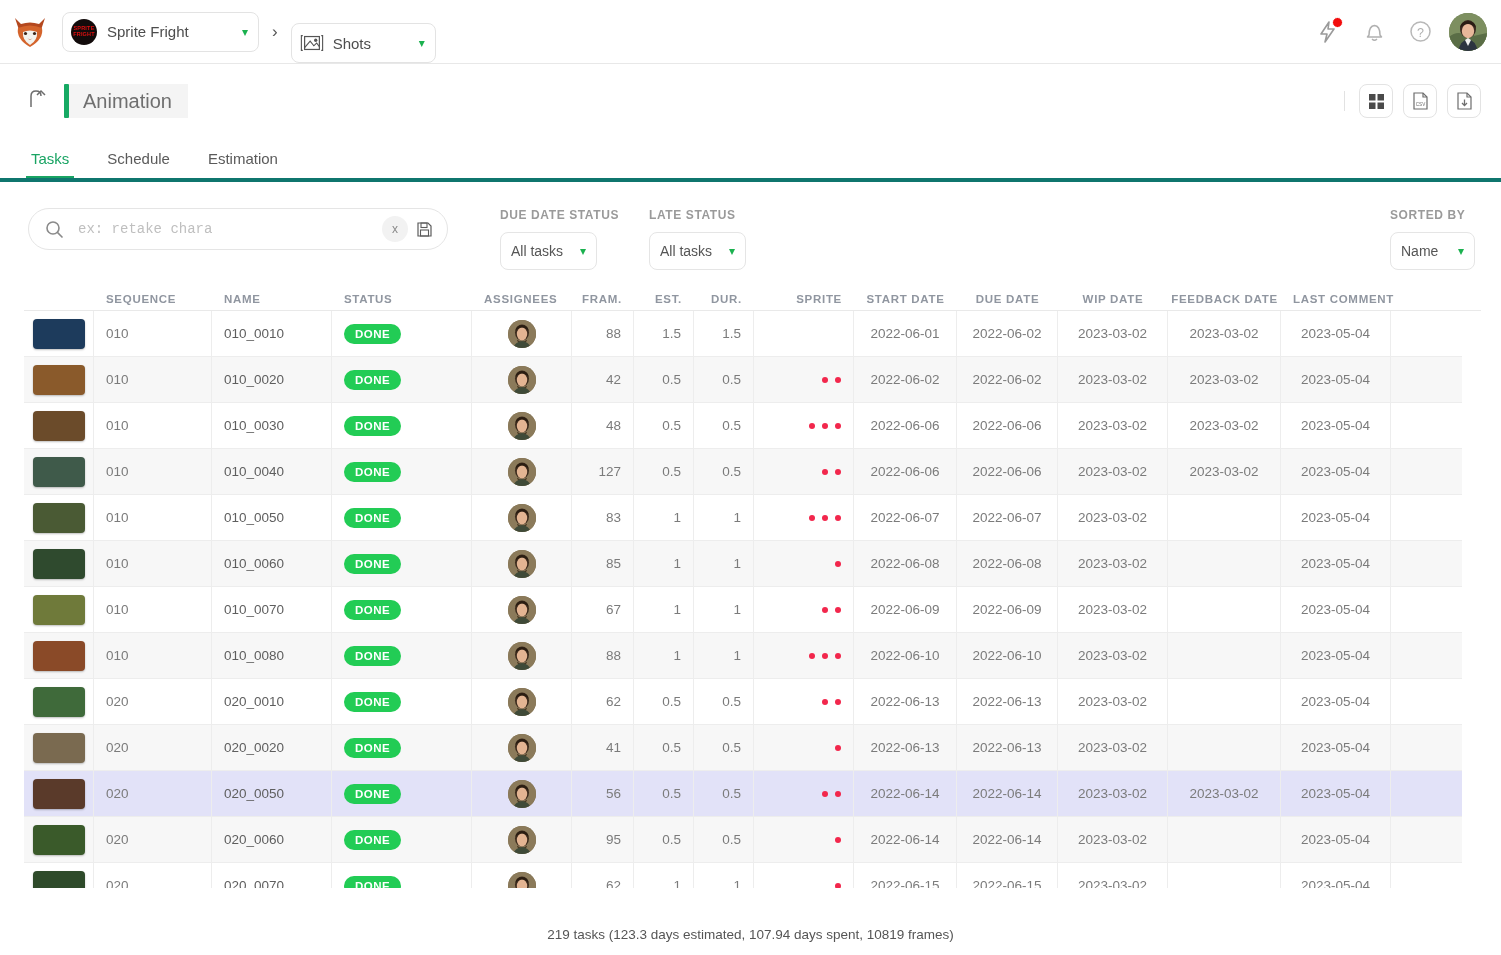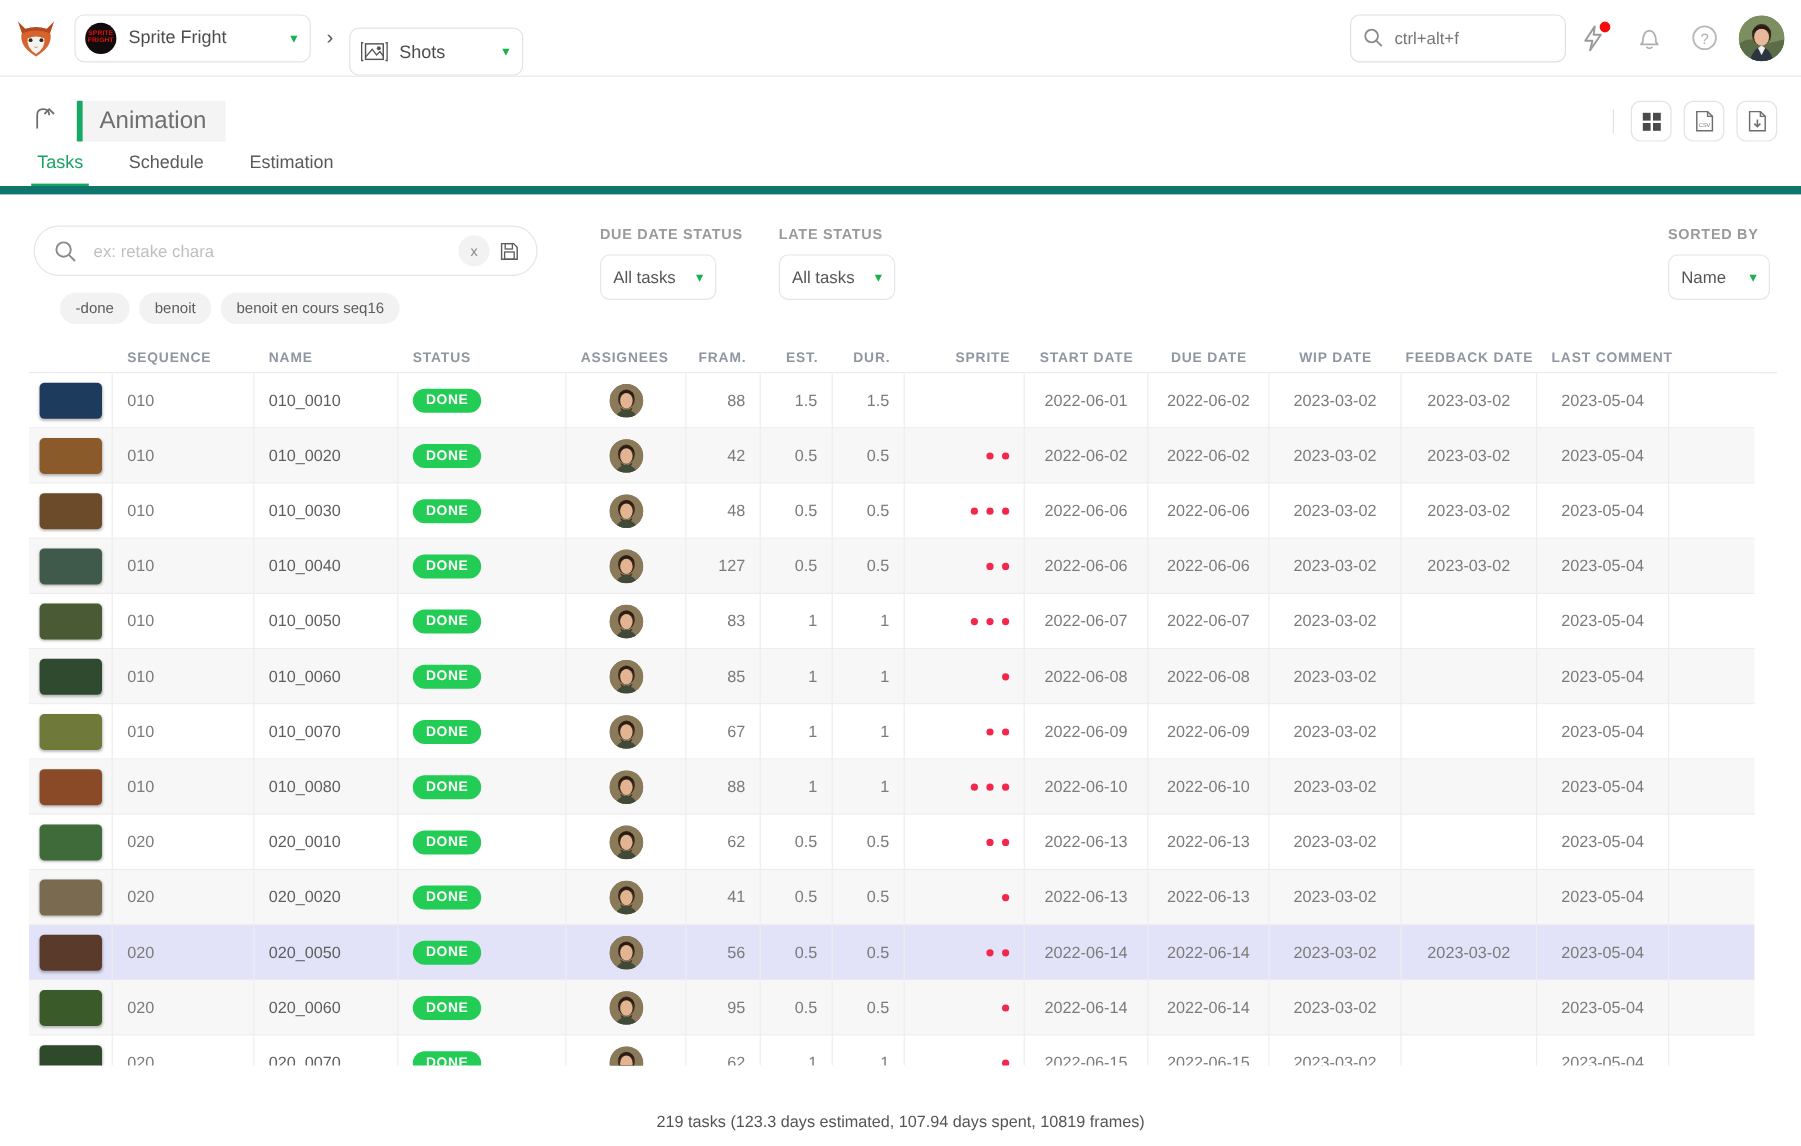--- a/index.html
+++ b/index.html
@@ -109,22 +109,22 @@
   .sq-btn {
     width: 34px; height: 34px; border: 1px solid #e3e3e3;
     border-radius: 8px; background: #fff; cursor: pointer;
     display: flex; align-items: center; justify-content: center;
   }
 
   
   .tabs {
     display: flex; align-items: flex-end;
     padding: 0 20px 0 26px;
-    border-bottom: 7px solid #0f766e;
-    margin-top: 1px;
+    border-bottom: 4px solid #0f766e;
+    margin-top: 24px;
   }
   .tab {
     font-size: 15px; color: #5a5a5a; padding: 6px 5px 9px 5px;
     margin-right: 28px; cursor: pointer; border-bottom: 2px solid transparent;
   }
   .tab.active { color: #19a463; border-bottom-color: #19a463; }
 
   
   .filter-row {
     display: flex; align-items: flex-start;
@@ -133,21 +133,21 @@
   .search-col { width: 420px; }
   .query-box {
     display: flex; align-items: center;
     height: 42px; border: 1px solid #e5e5e5; border-radius: 24px;
     padding: 0 6px 0 16px; background: #fff;
   }
   .query-box .mag { flex: none; margin-right: 12px; }
   .query-box input {
     flex: 1; border: none; outline: none; background: transparent;
     font-size: 14px; color: #8b5cf6;
-    font-family: Liberation Sans, sans-serif;
+    font-family: Liberation Mono, monospace;
   }
   .query-box input::placeholder { color: #bfbfbf; }
   .clear-x {
     width: 26px; height: 26px; border-radius: 50%; background: #f2f2f2;
     display: flex; align-items: center; justify-content: center;
     font-size: 12px; color: #8a8a8a; cursor: pointer; margin-right: 8px;
   }
   .save-icon { margin-right: 8px; cursor: pointer; display: flex; }
   .chips { display: flex; gap: 8px; margin-top: 14px; padding-left: 22px; }
   .chip {
@@ -292,27 +292,20 @@
       <path d="M5 15 L11 8 L15 13 L18 10 L21 14" fill="none" stroke="#555" stroke-width="1.2"></path>
       <circle cx="17" cy="7" r="1.8" fill="#555"></circle>
       <path d="M3 2 L1.5 2 L1.5 18 L3 18" fill="none" stroke="#555" stroke-width="1.2"></path>
       <path d="M23 2 L24.5 2 L24.5 18 L23 18" fill="none" stroke="#555" stroke-width="1.2"></path>
     </svg>
     <div class="sel-label">Shots</div>
     <div class="caret">▾</div>
   </div>
 
   <div class="topbar-right">
-    <div class="search-box">
-      <svg width="17" height="17" viewBox="0 0 17 17">
-        <circle cx="7" cy="7" r="5.3" fill="none" stroke="#8a8a8a" stroke-width="1.5"></circle>
-        <line x1="11" y1="11" x2="15.5" y2="15.5" stroke="#8a8a8a" stroke-width="1.5"></line>
-      </svg>
-      <input placeholder="ctrl+alt+f" style="">
-    </div>
 
     <div class="ic-btn">
       <svg width="22" height="24" viewBox="0 0 22 24">
         <path d="M12 2 L4 14 L10 14 L8 22 L17 9 L11 9 Z" fill="none" stroke="#9a9a9a" stroke-width="1.6" stroke-linejoin="round"></path>
       </svg>
       <div class="badge-dot"></div>
     </div>
 
     <div class="ic-btn">
       <svg width="21" height="24" viewBox="0 0 21 24">
@@ -401,25 +394,20 @@
       <input placeholder="ex: retake chara" style="">
       <div class="clear-x">x</div>
       <div class="save-icon">
         <svg width="17" height="17" viewBox="0 0 17 17">
           <path d="M2 2 L12 2 L15 5 L15 15 L2 15 Z" fill="none" stroke="#5c5c5c" stroke-width="1.2"></path>
           <rect x="5" y="2" width="6" height="4.5" fill="none" stroke="#5c5c5c" stroke-width="1.1"></rect>
           <rect x="4.5" y="9" width="8" height="6" fill="none" stroke="#5c5c5c" stroke-width="1.1"></rect>
         </svg>
       </div>
     </div>
-    <div class="chips">
-      <div class="chip">-done</div>
-      <div class="chip">benoit</div>
-      <div class="chip">benoit en cours seq16</div>
-    </div>
   </div>
 
   <div class="filter-group first">
     <div class="flabel">DUE DATE STATUS</div>
     <div class="fselect">
       <span>All tasks</span>
       <span class="caret">▾</span>
     </div>
   </div>
 

